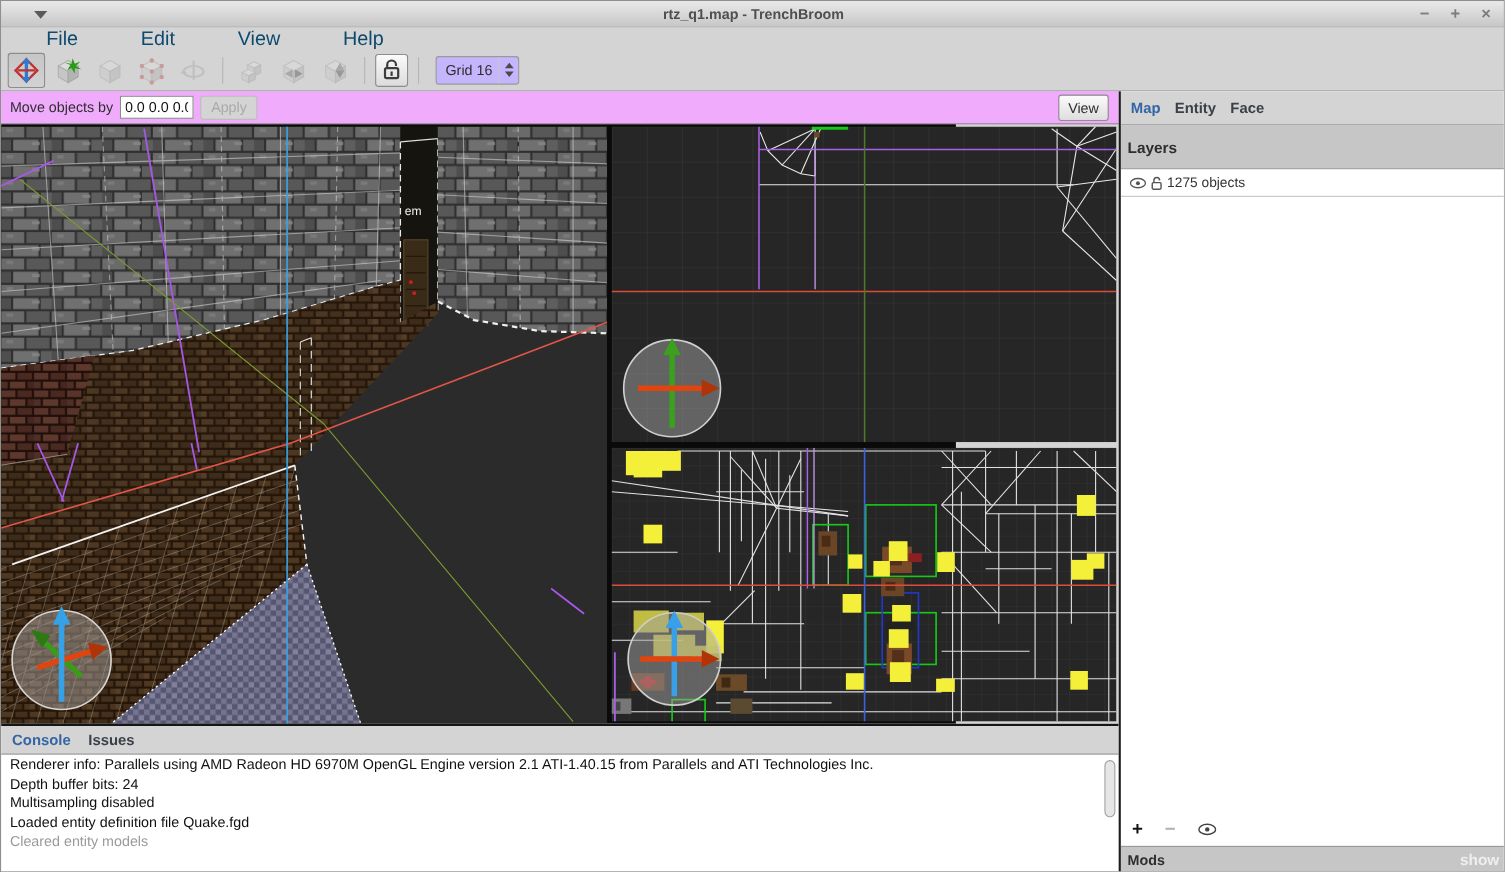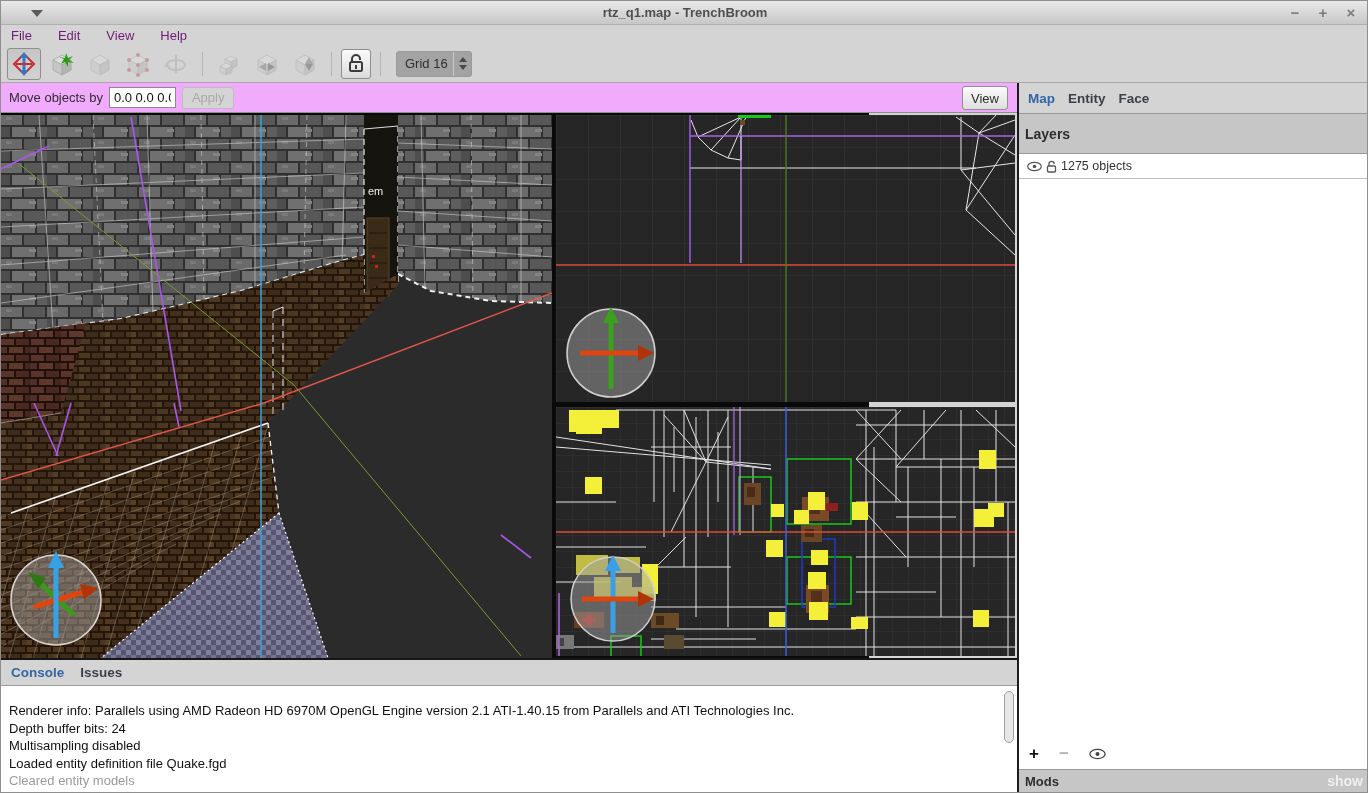--- a/index.html
+++ b/index.html
@@ -12,30 +12,30 @@
     display:flex; align-items:center; }
   .win-menu-btn { position:absolute; left:30px; top:6px; width:14px; height:12px; cursor:default; }
   .win-menu-btn .tri { width:0; height:0; border-left:6px solid transparent; border-right:6px solid transparent; border-top:7px solid #5a5a5a; margin-top:3px; }
   .title-text { flex:1; text-align:center; font-size:13px; font-weight:bold; color:#4f4f4f; }
   .win-controls { position:absolute; right:10px; top:0; height:24px; display:flex; gap:12px; align-items:center; }
   .win-btn { color:#7c7c7c; font-size:15px; font-weight:bold; line-height:24px; width:16px; text-align:center; }
 
   
   .menubar { position:absolute; left:0; top:24px; width:1368px; height:20px; background:#d4d4d4;
     display:flex; align-items:center; gap:26px; padding-left:10px; }
-  .menu-item { font-size:13px; color:#701a75; }
+  .menu-item { font-size:18px; color:#0c4a6e;margin-left:31px; }
 
   
   .toolbar { position:absolute; left:0; top:44px; width:1368px; height:38px; background:#d4d4d4;
     border-bottom:1px solid #a8a8a8; display:flex; align-items:center; padding-left:6px; gap:4px; }
   .tbtn { width:34px; height:32px; display:flex; align-items:center; justify-content:center; border-radius:3px; }
   .tbtn.active { border:1px solid #8d8d8d; background:linear-gradient(#c6c6c6,#d2d2d2); }
   .tbtn.framed { border:1px solid #8d8d8d; background:linear-gradient(#fafafa,#dcdcdc); width:30px; height:30px; }
   .tsep { width:1px; height:24px; background:#b5b5b5; margin:0 5px; }
-  .grid-ctl { margin-left:6px; height:26px; width:76px; background:#a3a3a3; border:1px solid #9a9a9a; border-radius:3px;
+  .grid-ctl { margin-left:6px; height:26px; width:76px; background:#c4b5fd; border:1px solid #9a9a9a; border-radius:3px;
     display:flex; align-items:center; }
   .grid-ctl .gval { flex:1; font-size:13px; color:#2e2e2e; padding-left:8px; }
   .spinner { width:18px; height:100%; border-left:1px solid #c8c8c8; display:flex; flex-direction:column; align-items:center; justify-content:center; gap:3px; }
   .sp-up { width:0; height:0; border-left:4px solid transparent; border-right:4px solid transparent; border-bottom:5px solid #4a4a4a; }
   .sp-dn { width:0; height:0; border-left:4px solid transparent; border-right:4px solid transparent; border-top:5px solid #4a4a4a; }
 
   
   .movebar { position:absolute; left:0; top:82px; width:1016px; height:30px; background:#f0abfc;
     border-bottom:1px solid #8f8f8f; display:flex; align-items:center; padding-left:8px; }
   .movebar .mlabel { font-size:13px; color:#2e2e2e; margin-right:6px; }
@@ -51,21 +51,21 @@
   .vp { position:absolute; display:block; }
   .vp3d { left:0; top:2px; }
   .vp2d-top { left:555px; top:2px; }
   .vp2d-bot { left:555px; top:294px; }
 
   
   .console { position:absolute; left:0; top:657px; width:1016px; height:136px; background:#fff; border-top:2px solid #161616; }
   .console-header { height:26px; background:#d4d4d4; border-bottom:1px solid #9a9a9a; display:flex; align-items:center; gap:16px; padding-left:10px; }
   .ctab { font-size:13.5px; font-weight:bold; color:#3a3f48; }
   .ctab.active { color:#3465a4; }
-  .console-body { position:relative; height:108px; padding:16px 8px; overflow:hidden; }
+  .console-body { position:relative; height:108px; padding:0 8px; overflow:hidden; }
   .cline { font-size:13px; line-height:17.5px; color:#111; white-space:nowrap; }
   .cline.muted { color:#9a9a9a; }
   .cscroll { position:absolute; right:3px; top:5px; width:10px; height:52px; background:#e6e6e6; border:1px solid #a0a0a0; border-radius:5px; }
 
   
   .rightpanel { position:absolute; left:1016px; top:82px; width:352px; height:711px; background:#fff;
     border-left:2px solid #1c1c1c; display:flex; flex-direction:column; }
   .rp-tabbar { height:31px; background:#d4d4d4; border-bottom:1px solid #999; display:flex; align-items:center; gap:13px; padding-left:9px; }
   .rp-tab { font-size:13.5px; font-weight:bold; color:#3a3f48; }
   .rp-tab.active { color:#3465a4; }

